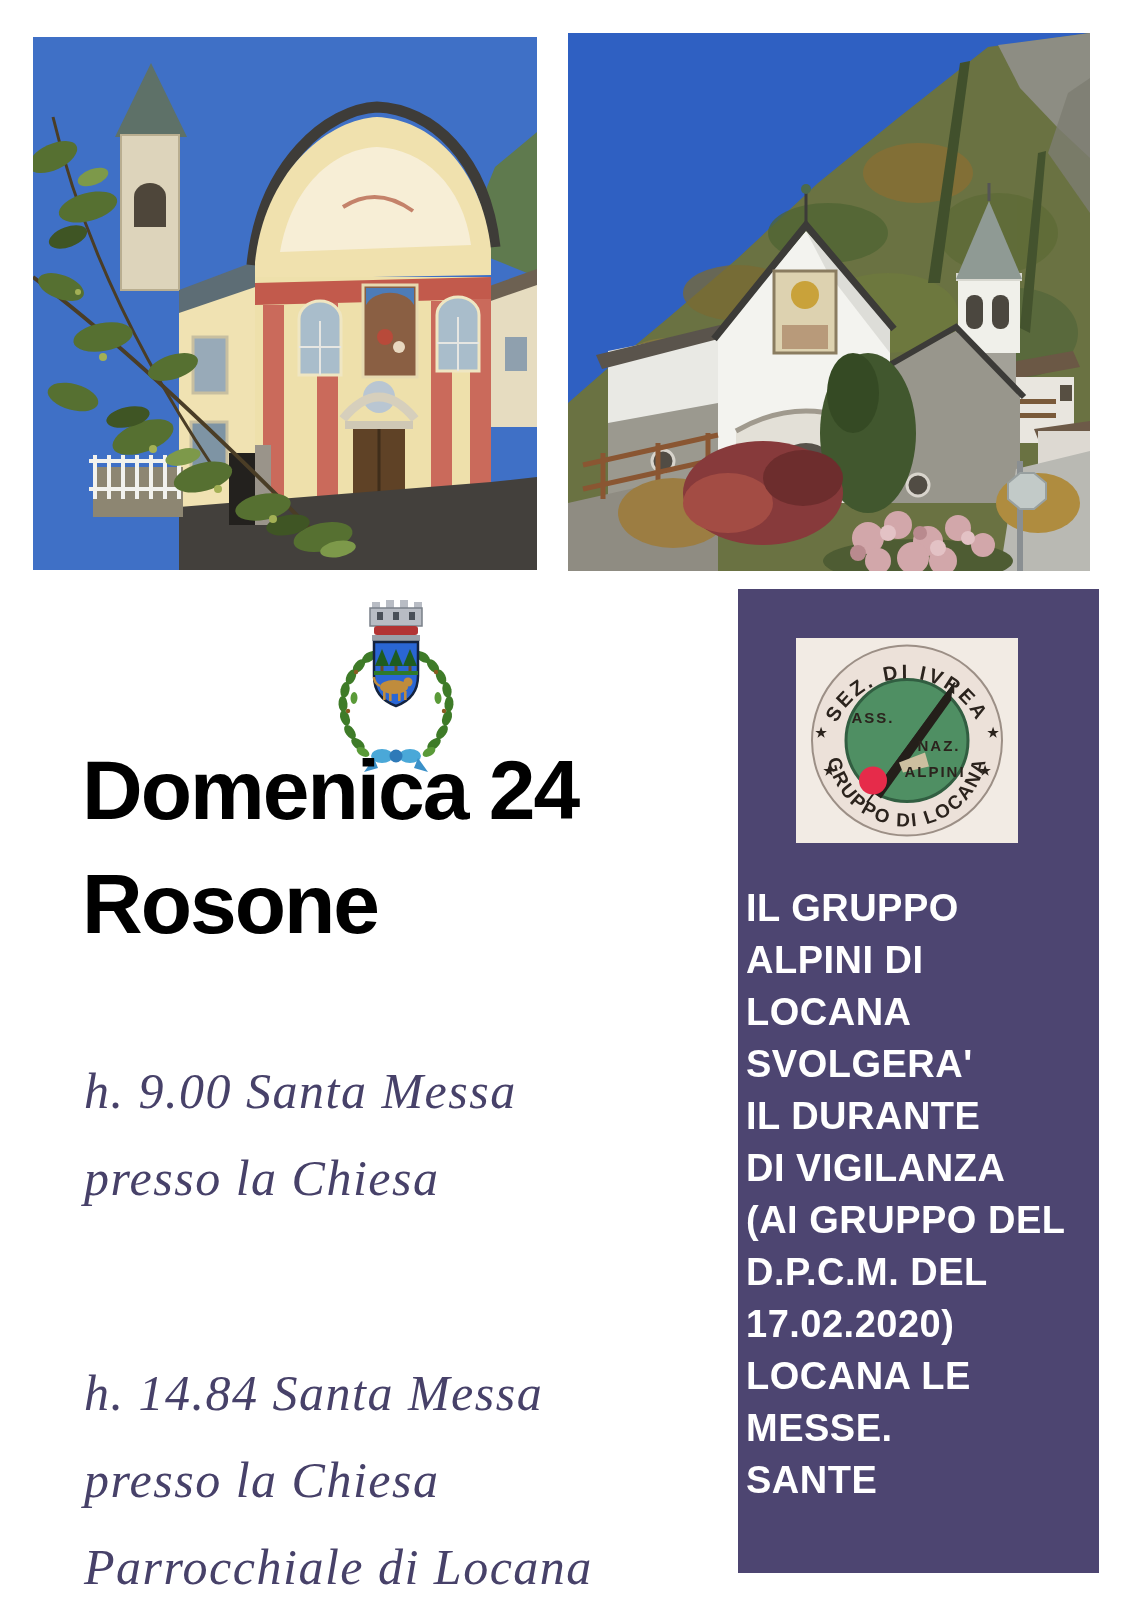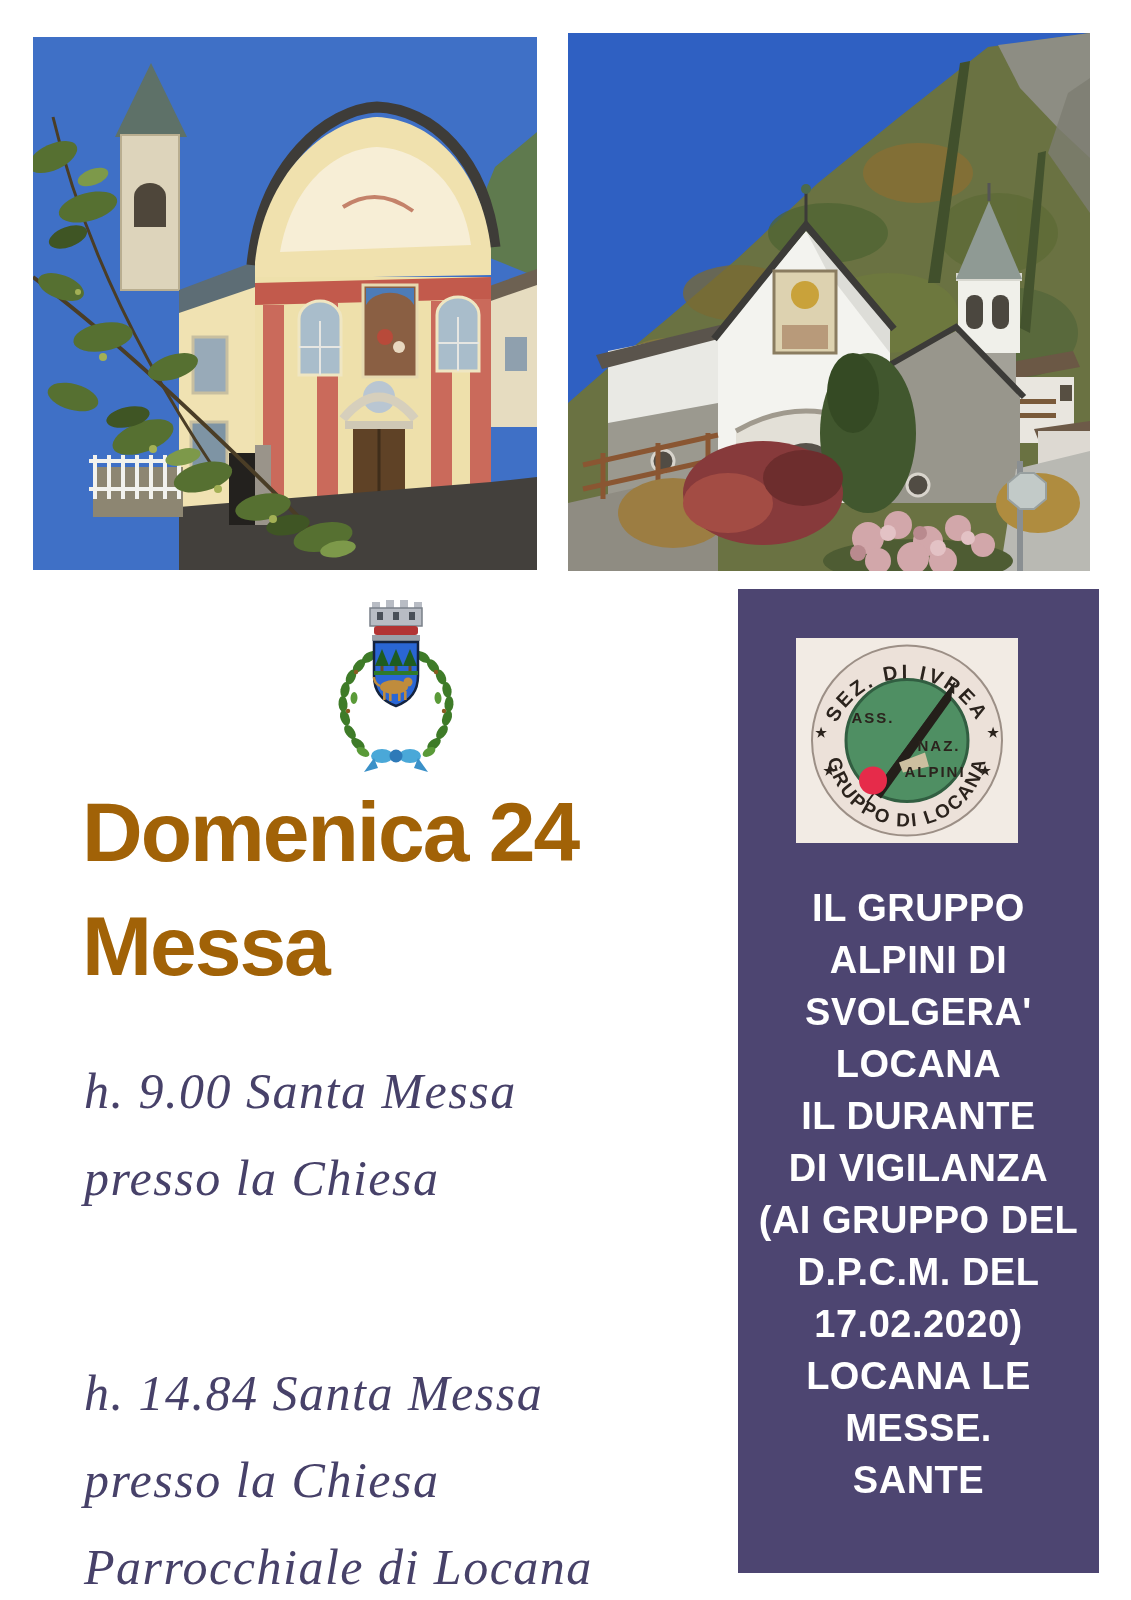--- a/index.html
+++ b/index.html
@@ -5,34 +5,34 @@
   html,body{margin:0;padding:0;background:#e9e9e9;}
   .page{position:relative;width:1131px;height:1600px;background:#ffffff;overflow:hidden;
         font-family:"Liberation Sans",sans-serif;}
   .photo{position:absolute;overflow:hidden;}
   .photo svg{display:block;width:100%;height:100%;}
   .photo-left{left:33px;top:37px;width:504px;height:533px;}
   .photo-right{left:568px;top:33px;width:522px;height:538px;}
   .crest{position:absolute;left:328px;top:594px;width:136px;height:182px;}
   .crest svg{display:block;width:100%;height:100%;}
 
-  .title{position:absolute;left:82px;top:775px;width:660px;
+  .title{position:absolute;left:82px;top:733px;width:660px;
          font-weight:700;font-size:84px;line-height:114px;letter-spacing:-2px;
-         color:#a16207;}
+         color:#000000;}
   .schedule{position:absolute;left:84px;width:620px;
             font-family:"Liberation Serif",serif;font-style:italic;
             font-size:50px;line-height:87px;letter-spacing:1.5px;color:#474169;}
   .schedule-1{top:1048px;}
   .schedule-2{top:1350px;}
 
   .sidebar{position:absolute;left:738px;top:589px;width:361px;height:984px;background:#4d4571;}
   .badge-box{position:absolute;left:58px;top:49px;width:222px;height:205px;background:#f2ebe4;}
   .badge-box svg{display:block;width:100%;height:100%;}
   .badge-svg text{font-family:"Liberation Sans",sans-serif;font-weight:700;fill:#2b231d;}
-  .notice{position:absolute;left:8px;right:8px;top:293px;text-align:center;
+  .notice{position:absolute;left:8px;right:8px;top:293px;
           color:#ffffff;font-weight:700;font-size:38px;line-height:52px;
           letter-spacing:0.5px;white-space:nowrap;}
 </style>
 </head>
 <body>
 
 <div class="page">
 
   <div class="photo photo-left">
     <svg viewBox="0 0 504 533" preserveAspectRatio="none">
@@ -296,21 +296,21 @@
         <rect x="61" y="98" width="2.6" height="9" fill="#c08c3c"></rect>
         <rect x="70" y="98" width="2.6" height="9" fill="#c08c3c"></rect>
         <rect x="76" y="97" width="2.6" height="9" fill="#c08c3c"></rect>
         <path d="M52,92 q-6,-3 -6,-9" stroke="#c08c3c" stroke-width="2.5" fill="none"></path>
       </g>
     </svg>
   </div>
 
   <div class="title">
     <div>Domenica 24</div>
-    <div>Messa</div>
+    <div>Rosone</div>
   </div>
 
   <div class="schedule schedule-1">
     <div>h. 9.00 Santa Messa</div>
     <div>presso la Chiesa</div>
   </div>
 
   <div class="schedule schedule-2">
     <div>h. 14.84 Santa Messa</div>
     <div>presso la Chiesa</div>
@@ -345,22 +345,22 @@
         <g font-size="15" letter-spacing="2" text-anchor="middle">
           <text x="-34" y="-18">ASS.</text>
           <text x="32" y="10">NAZ.</text>
           <text x="28" y="36">ALPINI</text>
         </g>
       </svg>
     </div>
     <div class="notice">
       <div>IL GRUPPO</div>
       <div>ALPINI DI</div>
+      <div>LOCANA</div>
       <div>SVOLGERA'</div>
-      <div>LOCANA</div>
       <div>IL DURANTE</div>
       <div>DI VIGILANZA</div>
       <div>(AI GRUPPO DEL</div>
       <div>D.P.C.M. DEL</div>
       <div>17.02.2020)</div>
       <div>LOCANA LE</div>
       <div>MESSE.</div>
       <div>SANTE</div>
     </div>
   </div>

